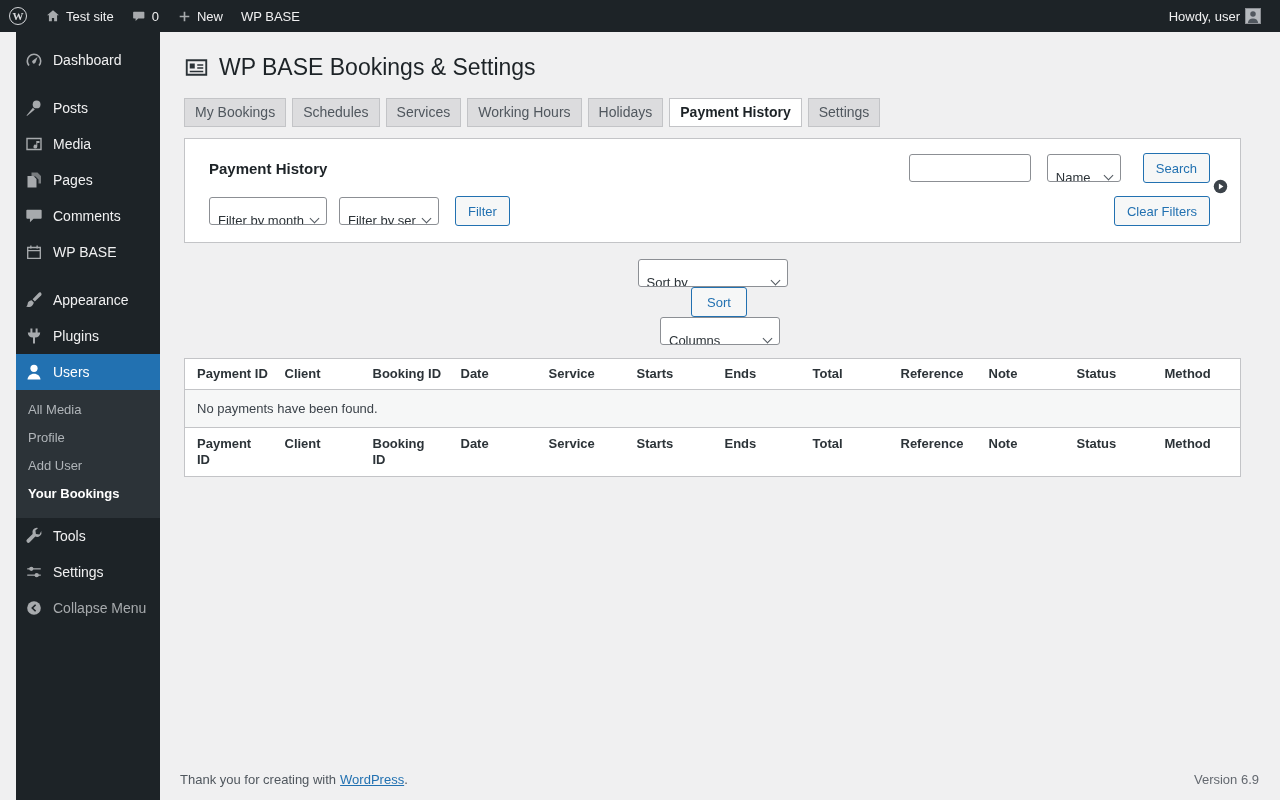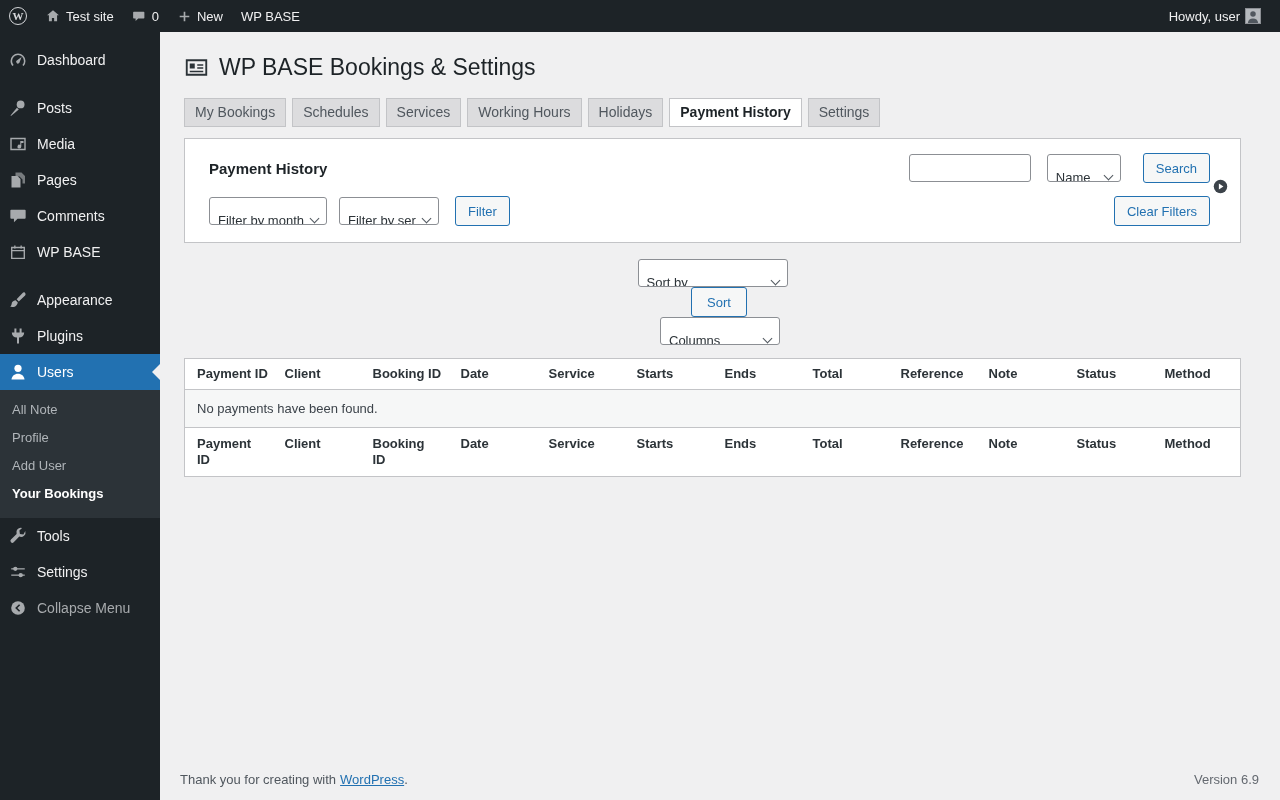--- a/index.html
+++ b/index.html
@@ -23,21 +23,21 @@
   .wp-logo-circle {
     width: 18px; height: 18px; border: 1.4px solid #d5d7da; border-radius: 50%;
     display: flex; align-items: center; justify-content: center;
     font-size: 11px; font-weight: 700; color: #d5d7da; font-family: "Liberation Serif", serif;
   }
   .ab-right { margin-left: auto; display: flex; align-items: center; padding-right: 10px; }
   .avatar { width: 16px; height: 16px; background: #b5b9bd; border: 1px solid #8c8f94; overflow: hidden; display: flex; align-items: flex-end; justify-content: center; }
 
   
   #sidebar {
-    position: fixed; top: 32px; left: 0; bottom: 0; width: 160px;
+    position: fixed; top: 32px; left: 16px; bottom: 0; width: 160px;
     background: #1d2327; color: #f0f0f1; font-size: 14px; padding-top: 10px;
   }
   .menu-item {
     display: flex; align-items: center; gap: 9px;
     padding: 8px 8px; cursor: pointer; position: relative; line-height: 18px;
   }
   .menu-item .mi-icon { width: 20px; height: 20px; color: #a7aaad; flex: none; display: flex; align-items: center; justify-content: center; }
   .menu-item.active { background: #2271b1; color: #fff; }
   .menu-item.active .mi-icon { color: #fff; }
   .menu-sep { height: 12px; }
@@ -262,21 +262,21 @@
     <span class="mi-icon">
       <svg width="20" height="20" viewBox="0 0 20 20">
           <circle cx="10" cy="6.3" r="3.6" fill="currentColor"></circle>
           <path fill="currentColor" d="M3.5 17.5c.3-3.6 3-5.8 6.5-5.8s6.2 2.2 6.5 5.8z"></path>
         </svg>
     </span>
     <span>Users</span>
     <span class="active-arrow"></span>
   </div>
   <div class="submenu">
-    <div class="submenu-item">All Note</div>
+    <div class="submenu-item">All Media</div>
     <div class="submenu-item">Profile</div>
     <div class="submenu-item">Add User</div>
     <div class="submenu-item current">Your Bookings</div>
   </div>
   <div class="menu-item">
     <span class="mi-icon">
       <svg width="20" height="20" viewBox="0 0 20 20">
           <path fill="currentColor" d="M17.3 5.1a4.5 4.5 0 0 1-6 5.5l-5.6 5.6a1.9 1.9 0 0 1-2.7-2.7l5.6-5.6a4.5 4.5 0 0 1 5.5-6l-2.7 2.7.5 3.5 3.5.5z"></path>
         </svg>
     </span>

